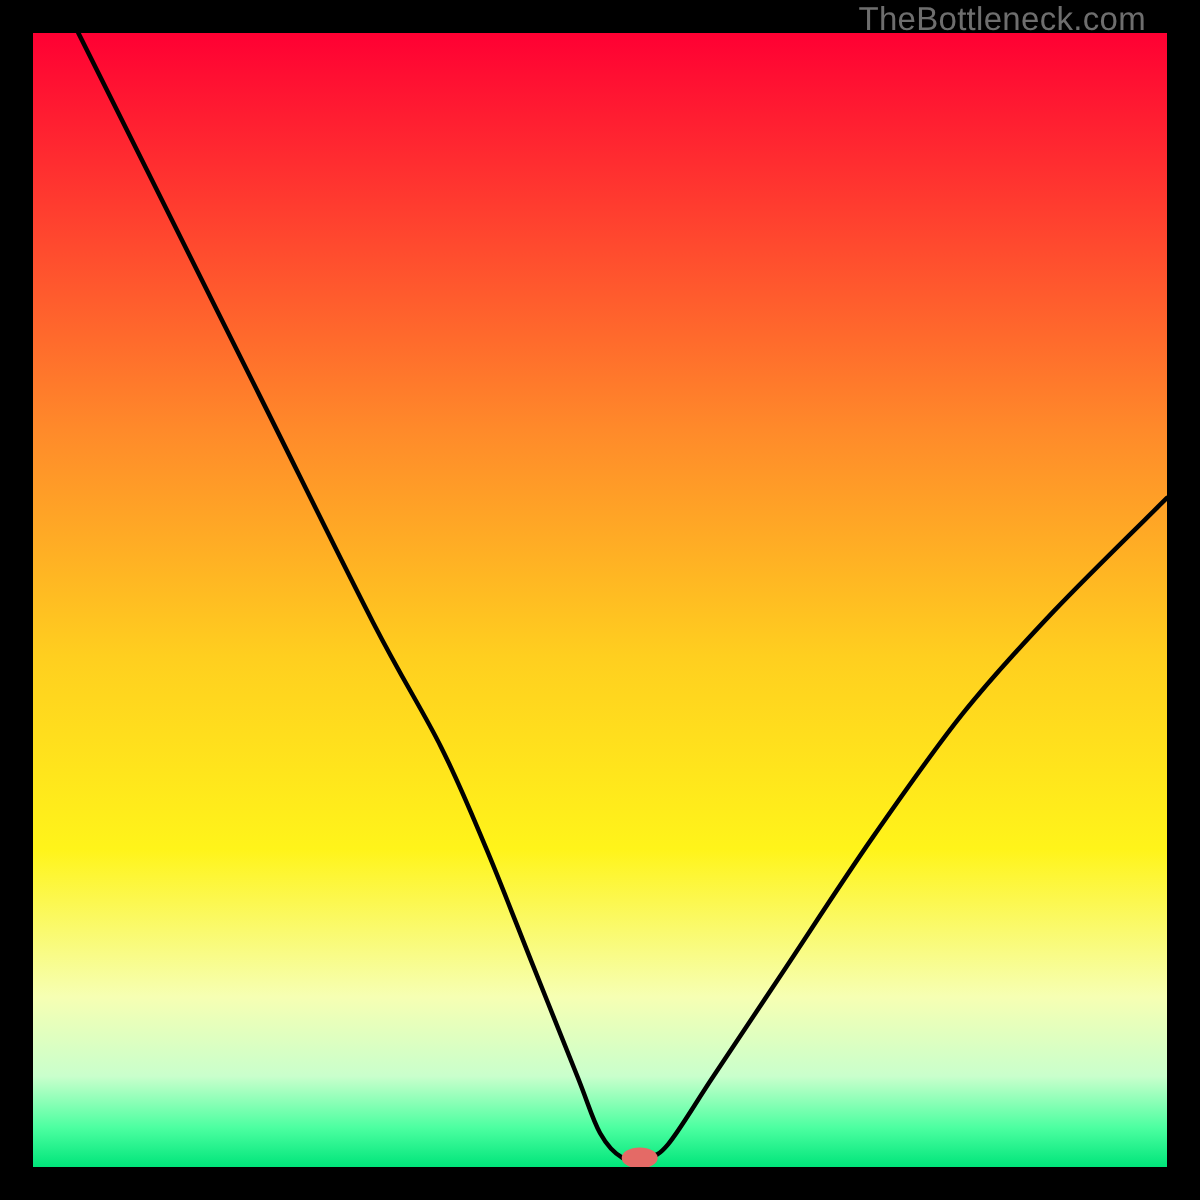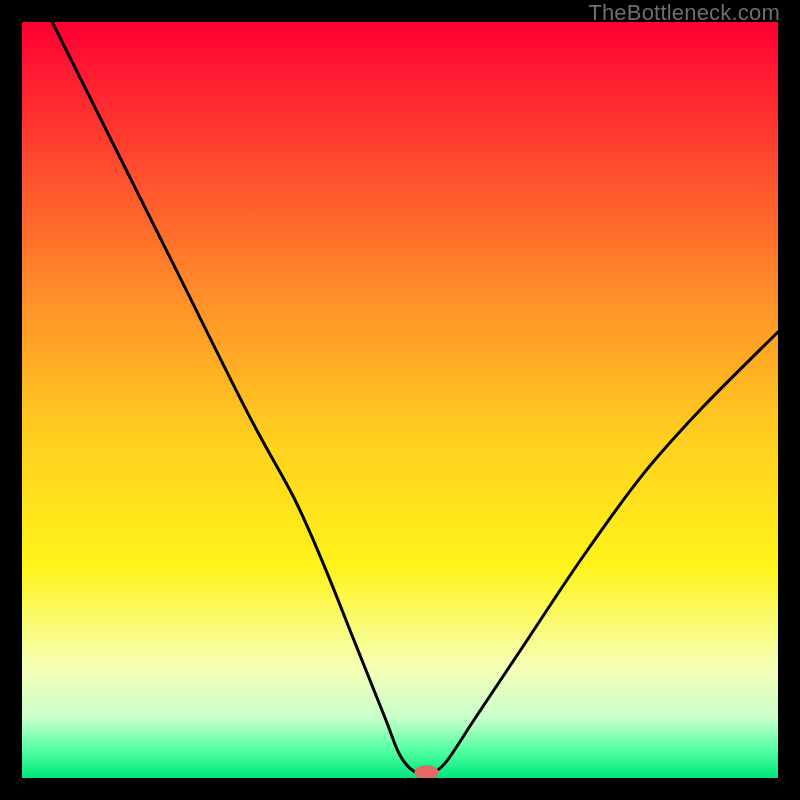--- a/index.html
+++ b/index.html
@@ -22,21 +22,21 @@
   .plot-area {
     position: absolute;
     left: 0;
     top: 0;
     width: 756px;
     height: 756px;
   }
   .watermark {
     position: absolute;
     top: 0px;
-    right: 20px;
+    right: 36px;
     color: #6e6e6e;
     font-size: 22px;
     font-weight: 500;
     letter-spacing: 0.2px;
     z-index: 10;
   }
   svg {
     display: block;
   }
 </style>

